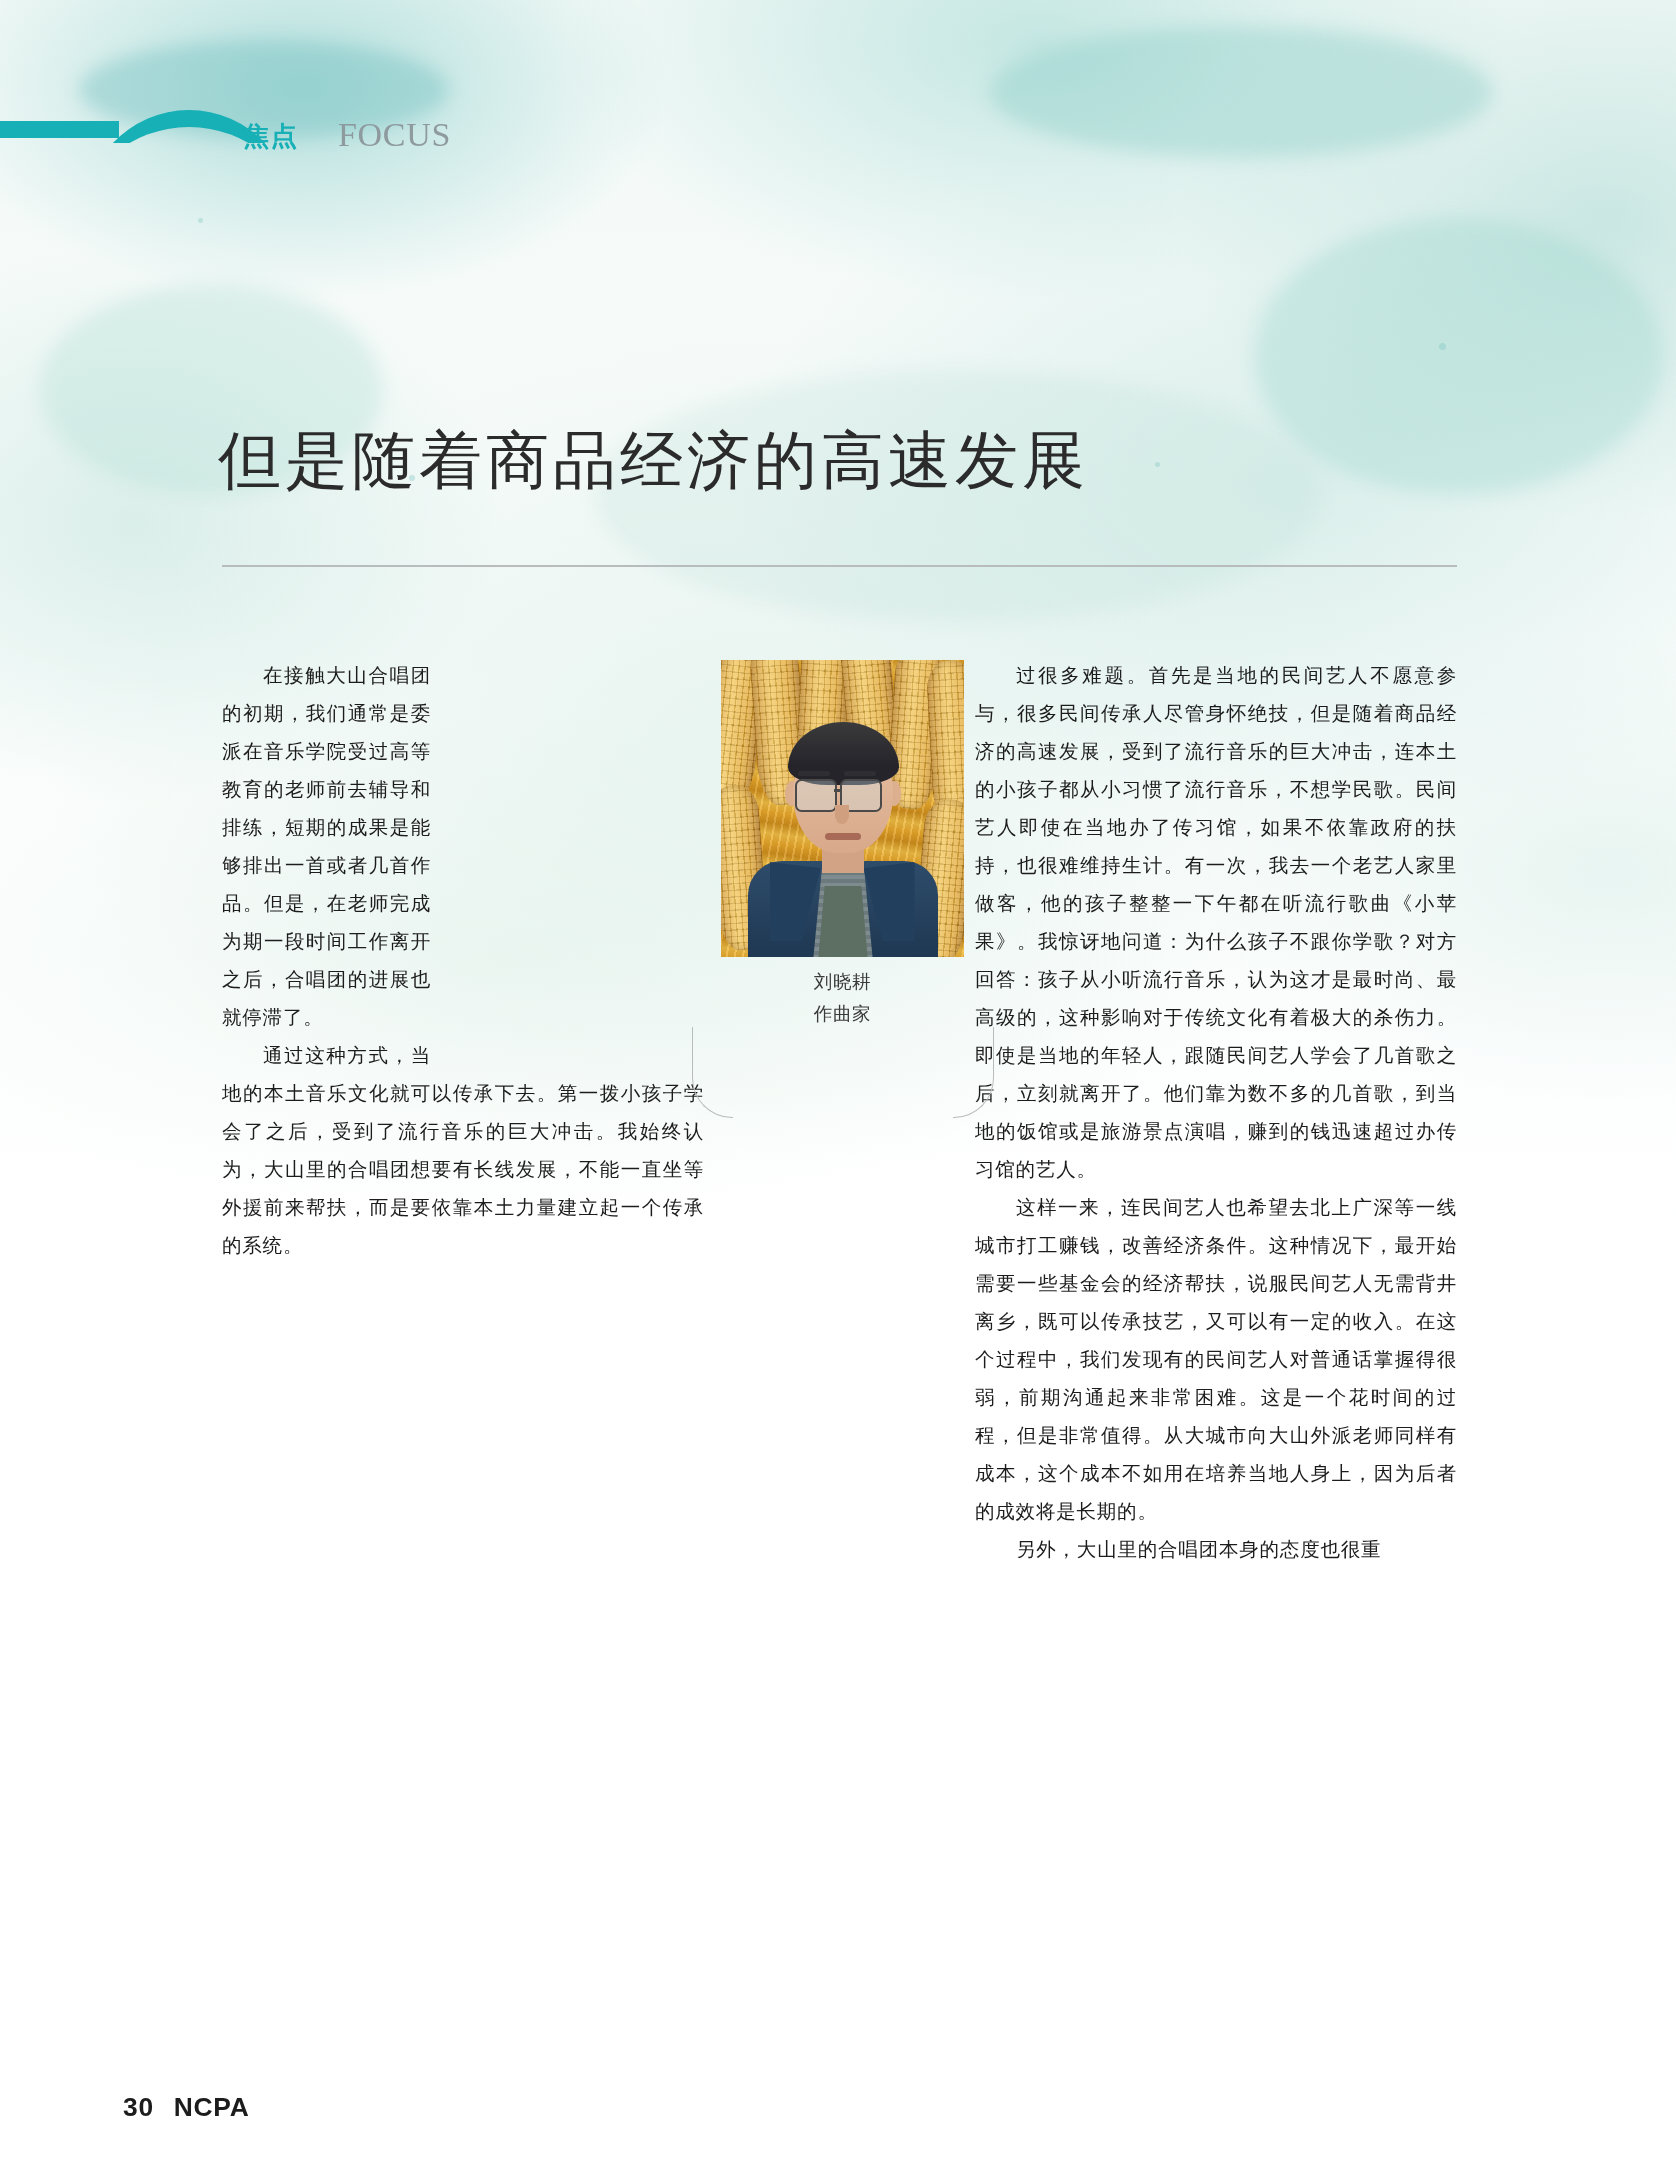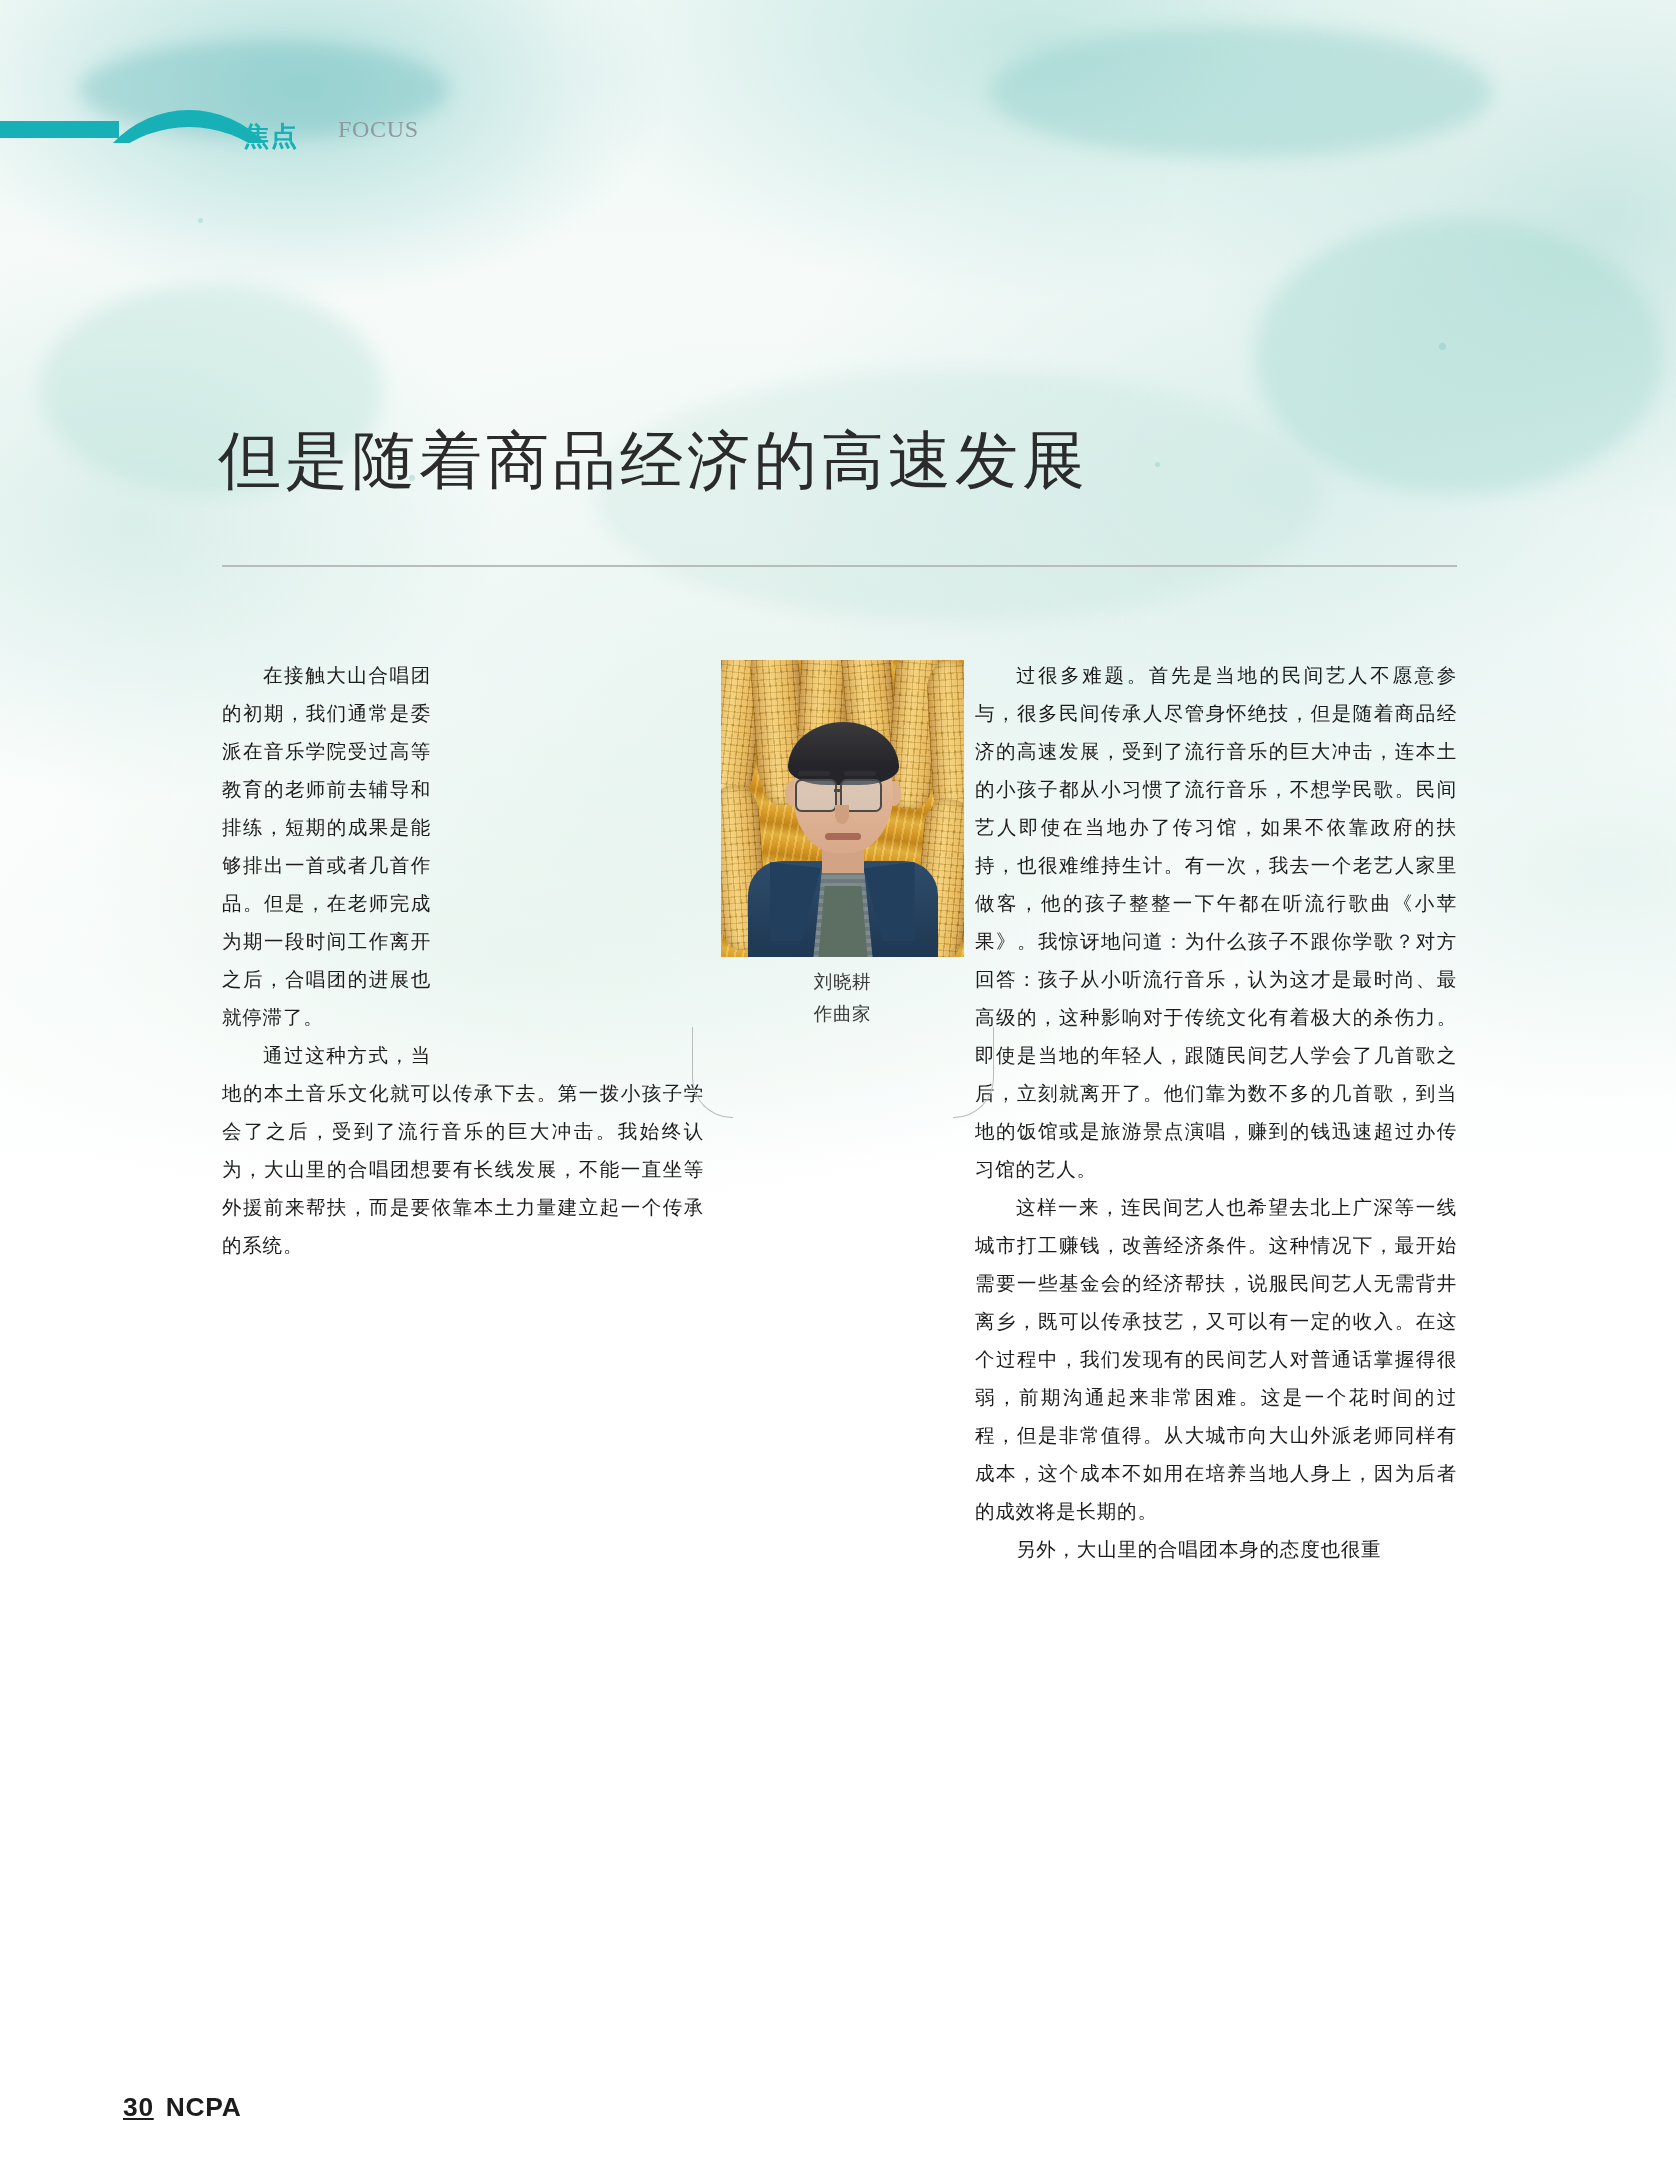--- a/index.html
+++ b/index.html
@@ -83,21 +83,21 @@
     font-weight: bold;
     font-size: 26.4px;
     color: #17b0b6;
     letter-spacing: 1.3px;
   }
   .focus-en {
     position: absolute;
     left: 338px;
     top: 116px;
     font-family: "Liberation Serif", serif;
-    font-size: 24px;
+    font-size: 34px;
     color: #8e9a9e;
     letter-spacing: 0.7px;
   }
 
   
   .article-title {
     position: absolute;
     left: 218px;
     top: 376px;
     width: 1254px;
@@ -360,21 +360,21 @@
   .footer {
     position: absolute;
     left: 123px;
     top: 2092px;
     font-family: "Liberation Sans", sans-serif;
     font-size: 26.4px;
     font-weight: bold;
     color: #1c1c1c;
     letter-spacing: 0.7px;
   }
-  .footer .pg { margin-right: 12px; text-decoration: underline; }
+  .footer .pg { margin-right: 20px; }
 </style>
 </head>
 <body>
 
 <div class="bg-wash"></div>
 <div class="bg-streak" style="left:79px;top:40px;width:370px;height:99px;background:rgba(110,190,190,0.40);"></div>
 <div class="bg-streak" style="left:990px;top:26.4px;width:502px;height:132px;background:rgba(130,200,196,0.35);"></div>
 <div class="bg-streak" style="left:1254px;top:218px;width:409px;height:277px;background:rgba(150,210,202,0.32);"></div>
 <div class="bg-streak" style="left:40px;top:284px;width:343px;height:211px;background:rgba(170,218,210,0.30);"></div>
 <div class="bg-streak" style="left:594px;top:370px;width:726px;height:251px;background:rgba(190,226,218,0.26);"></div>

